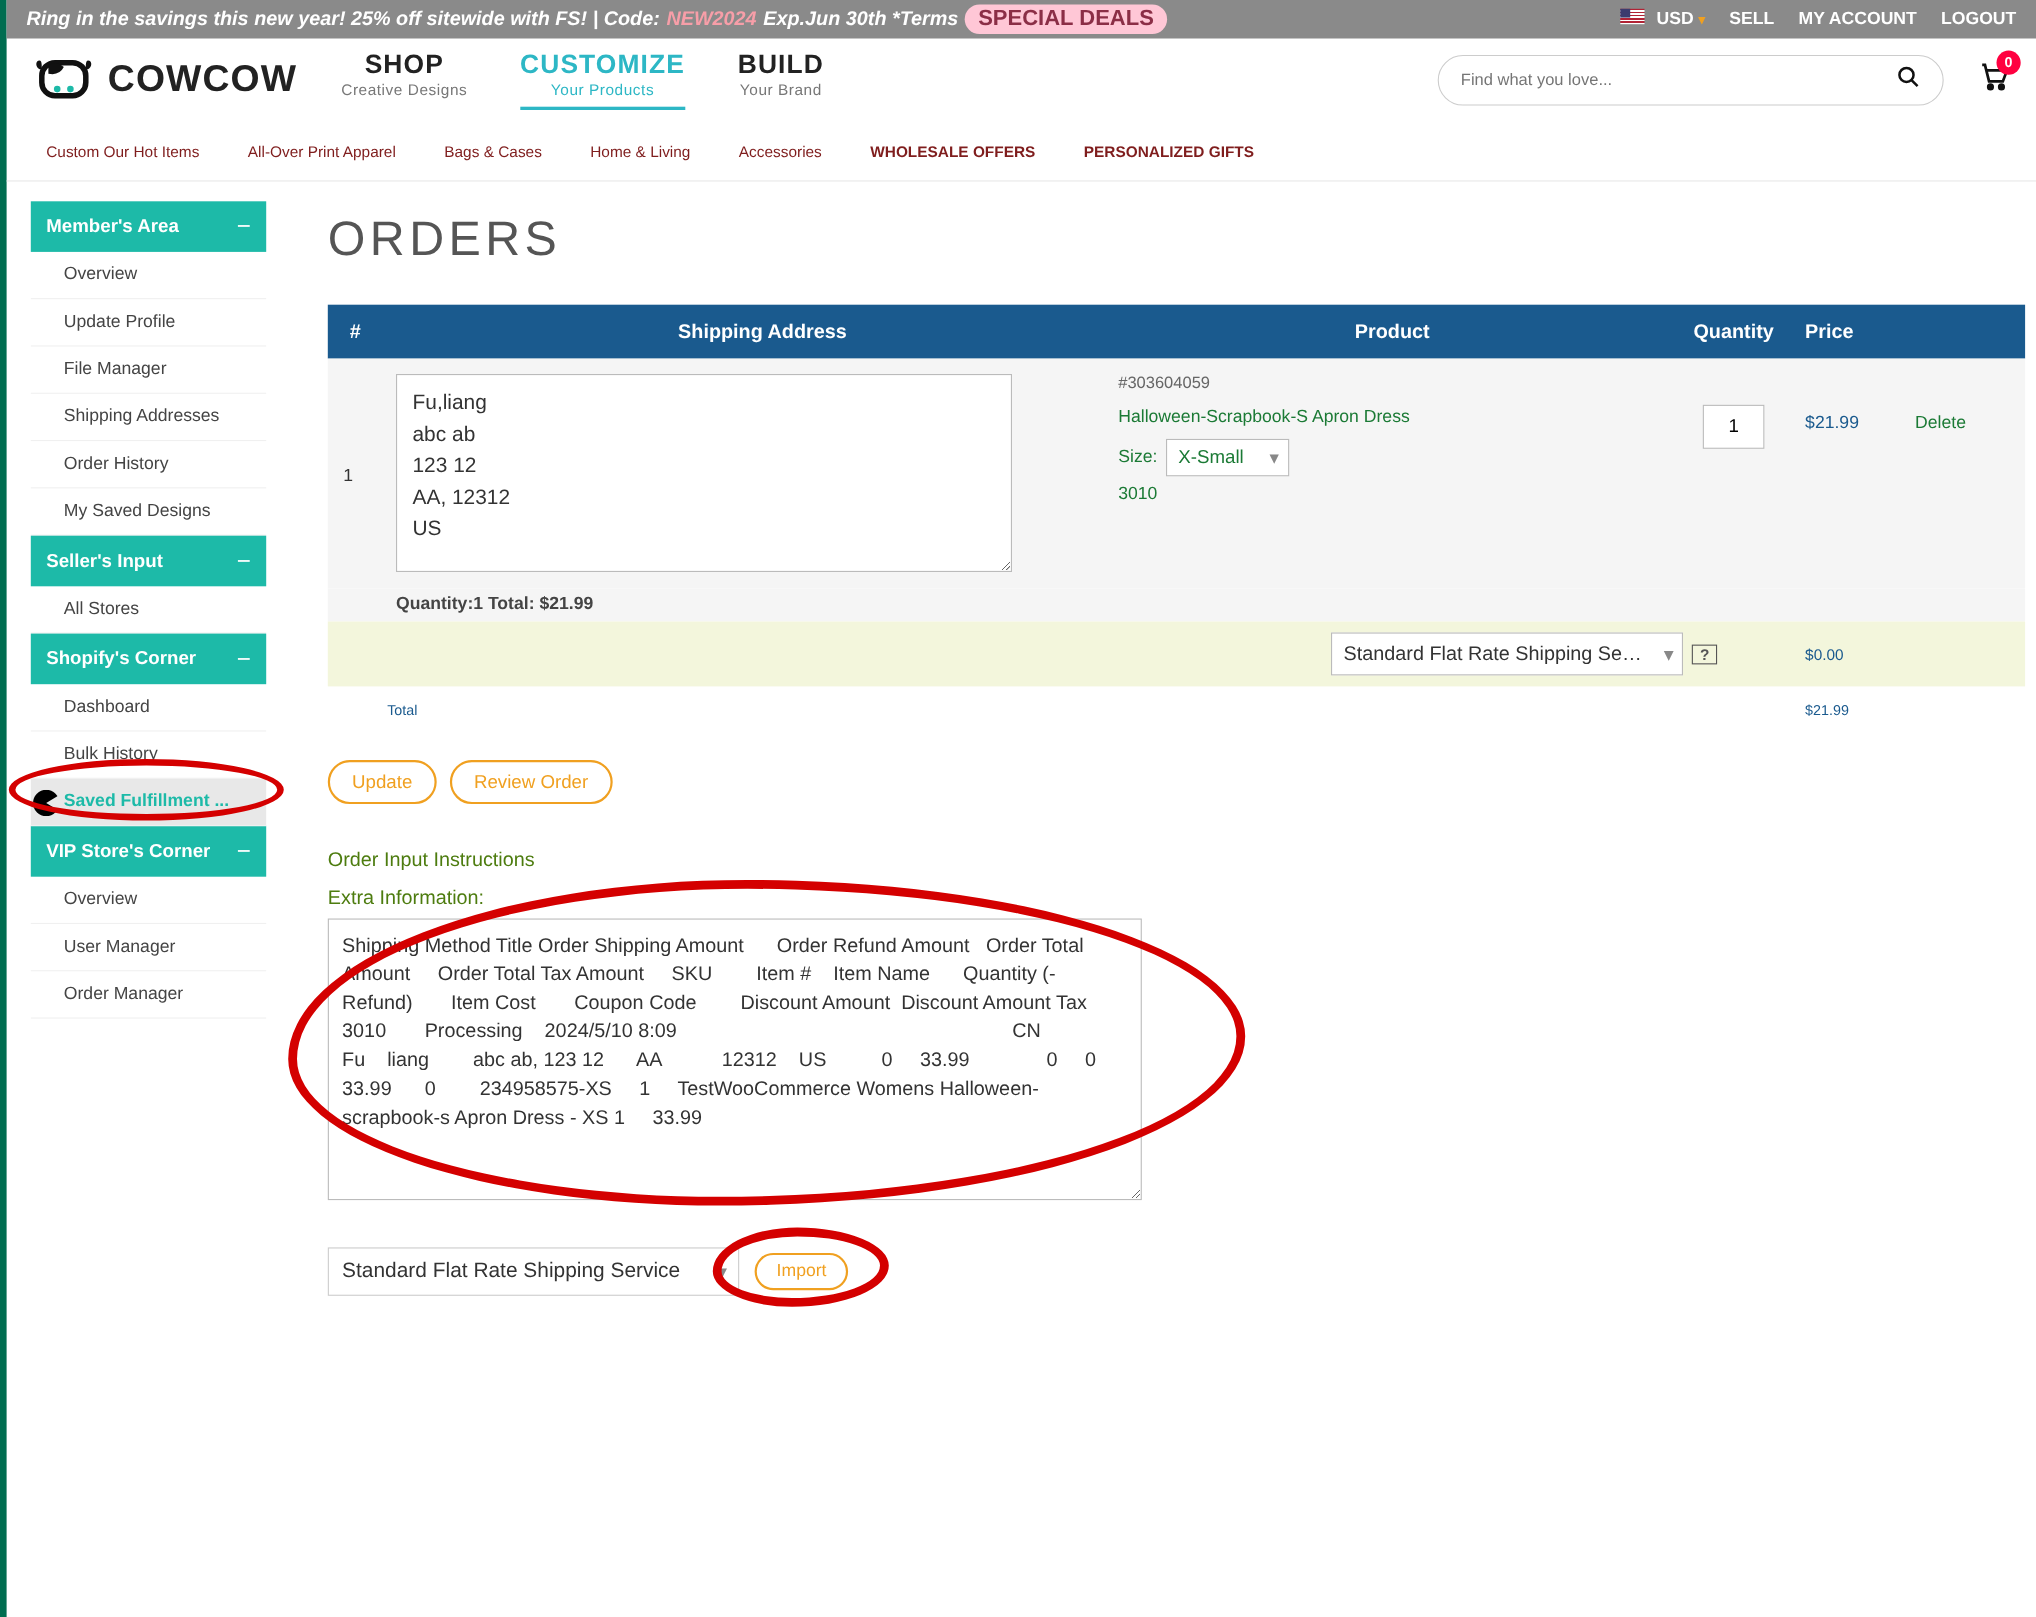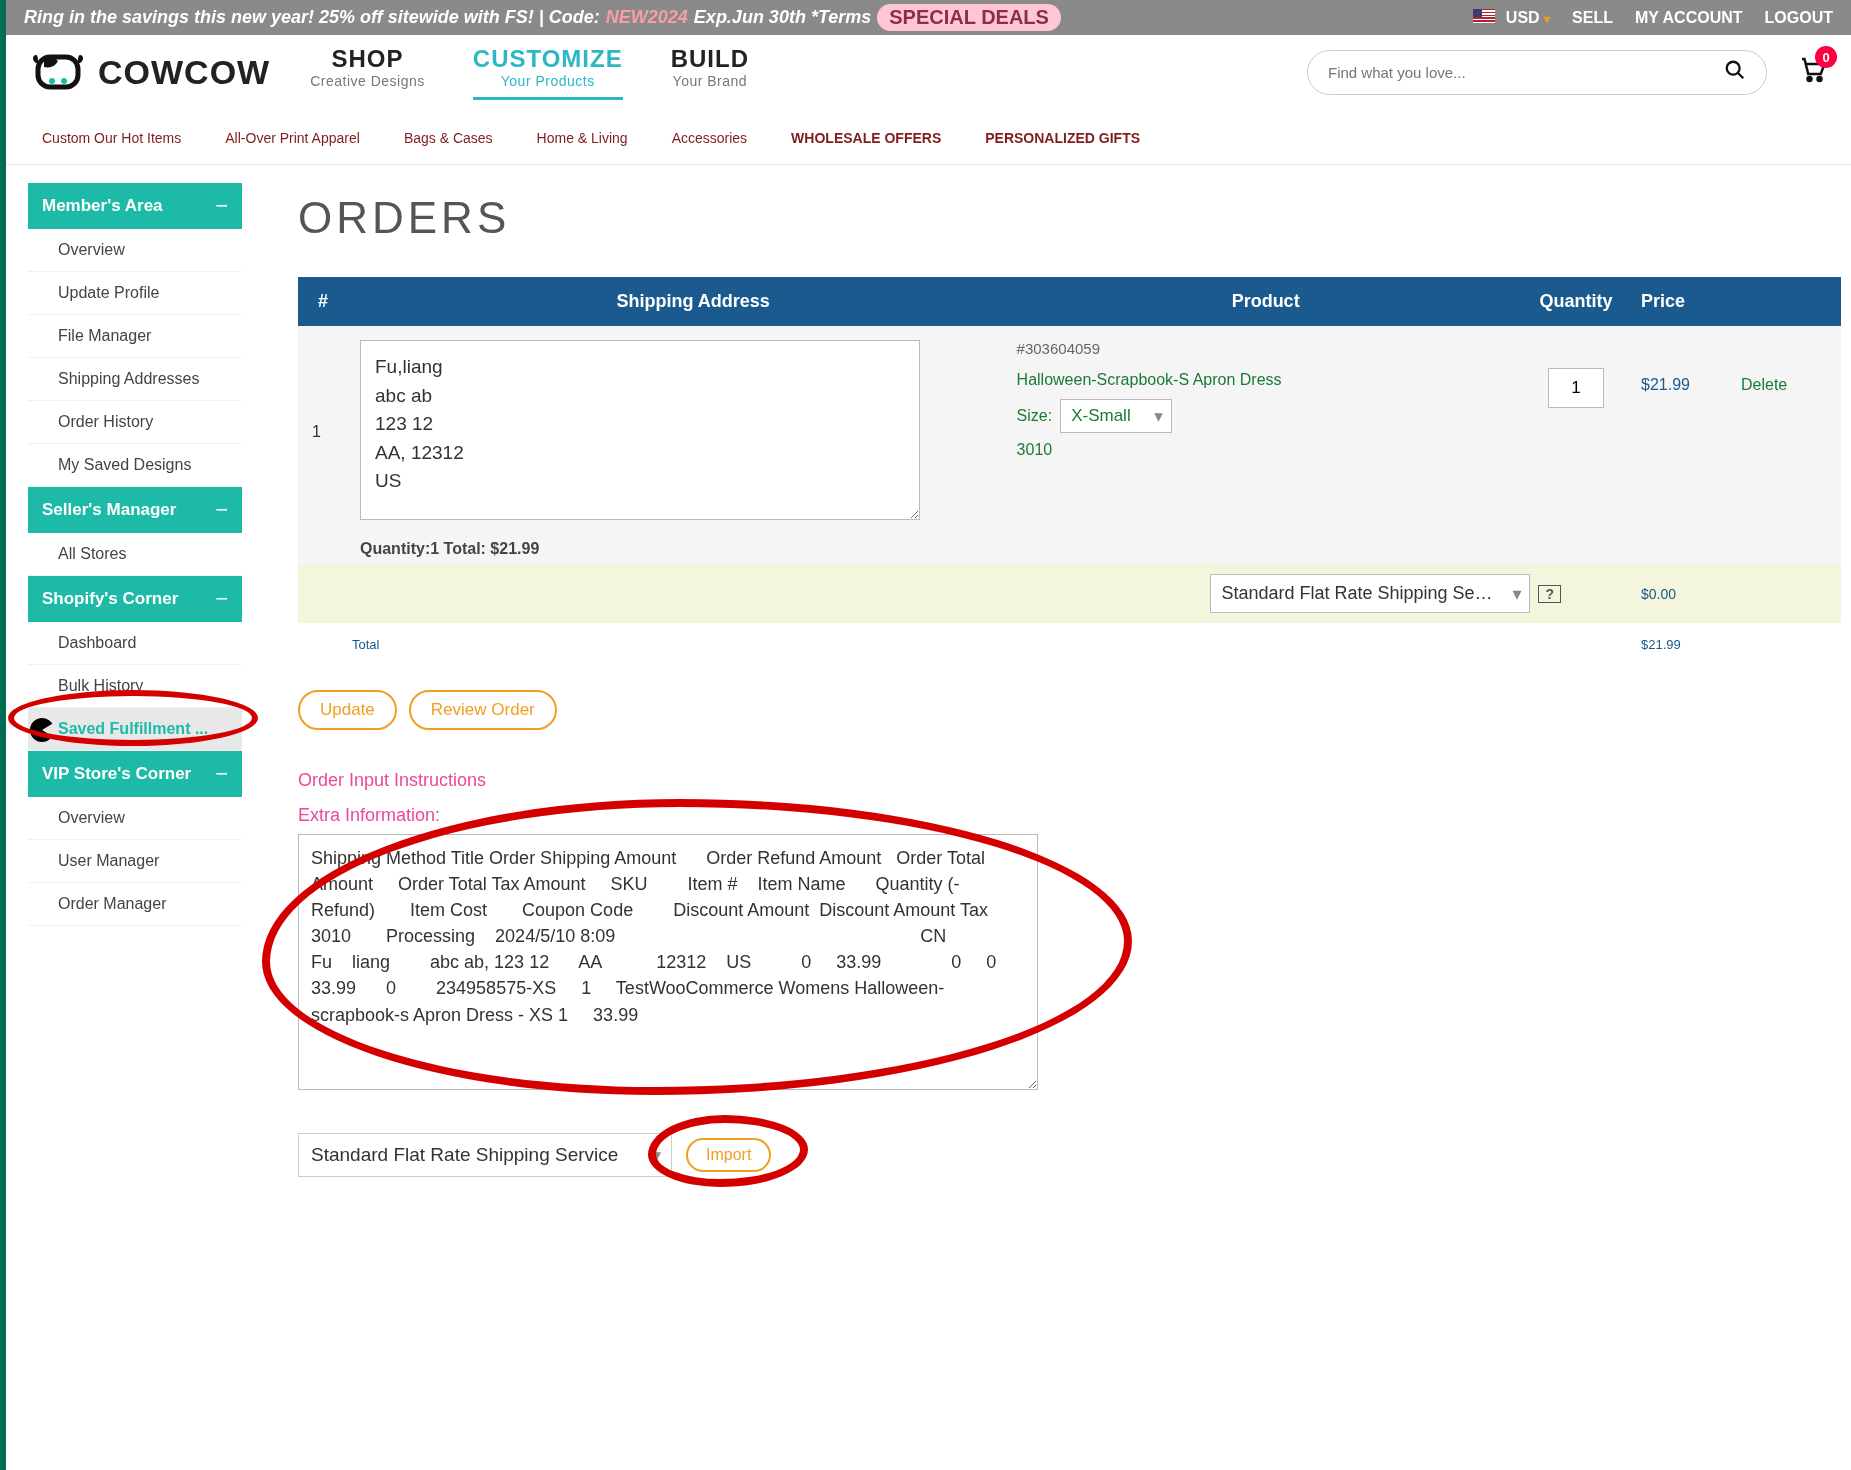--- a/index.html
+++ b/index.html
@@ -83,21 +83,21 @@
 .ship-select::after { content:"▾"; position:absolute; right:8px; color:#888; }
 .help-box { border: 1px solid #555; padding: 0 6px; font-size: 14px; font-weight:700; color:#555; }
 
 .total-row { display: flex; padding: 14px 20px; font-size: 13px; }
 .total-label { padding-left: 34px; color: #1a5a8e; flex: 1; }
 .total-val { color: #1a5a8e; width: 180px; text-align: left; }
 
 .btn-row { display: flex; gap: 12px; margin: 24px 0 40px 0; }
 .pill-btn { border: 2px solid #f0a020; color: #f0a020; background: #fff; border-radius: 24px; padding: 8px 20px; font-size: 17px; cursor: pointer; }
 
-.section-label { font-size: 18px; color: #ec4899; margin-bottom: 8px; }
+.section-label { font-size: 18px; color: #4d7c0f; margin-bottom: 8px; }
 
 .extra-textarea { width: 740px; height: 256px; border: 1px solid #bbb; padding: 10px 12px; font-size: 18px; font-family: inherit; color: #333; line-height: 1.45; resize: both; overflow-y: scroll; }
 
 .import-row { display: flex; align-items: center; gap: 14px; margin-top: 40px; }
 .import-select { border: 1px solid #ccc; padding: 10px 36px 10px 12px; font-size: 19px; width: 374px; background:#fff; position:relative; white-space:nowrap; overflow:hidden; }
 .import-select::after { content:"▾"; position:absolute; right:10px; color:#888; }
 
 
 .callout-oval { position: absolute; border: 6px solid #d40000; border-radius: 50% / 50%; pointer-events: none; }
 .callout-freeform { position: absolute; border: 8px solid #d40000; border-radius: 48% 52% 55% 45% / 55% 48% 52% 45%; pointer-events: none; }
@@ -196,21 +196,21 @@
           </div>
         <div class="side-item">Overview</div>
         <div class="side-item">Update Profile</div>
         <div class="side-item">File Manager</div>
         <div class="side-item">Shipping Addresses</div>
         <div class="side-item">Order History</div>
         <div class="side-item">My Saved Designs</div>
       </div>
       <div class="side-section">
         <div class="side-header">
-            <span>Seller's Manager</span>
+            <span>Seller's Input</span>
             <span class="minus">−</span>
           </div>
         <div class="side-item">All Stores</div>
       </div>
       <div class="side-section rel">
         <div class="side-header">
             <span>Shopify's Corner</span>
             <span class="minus">−</span>
           </div>
         <div class="side-item">Dashboard</div>

